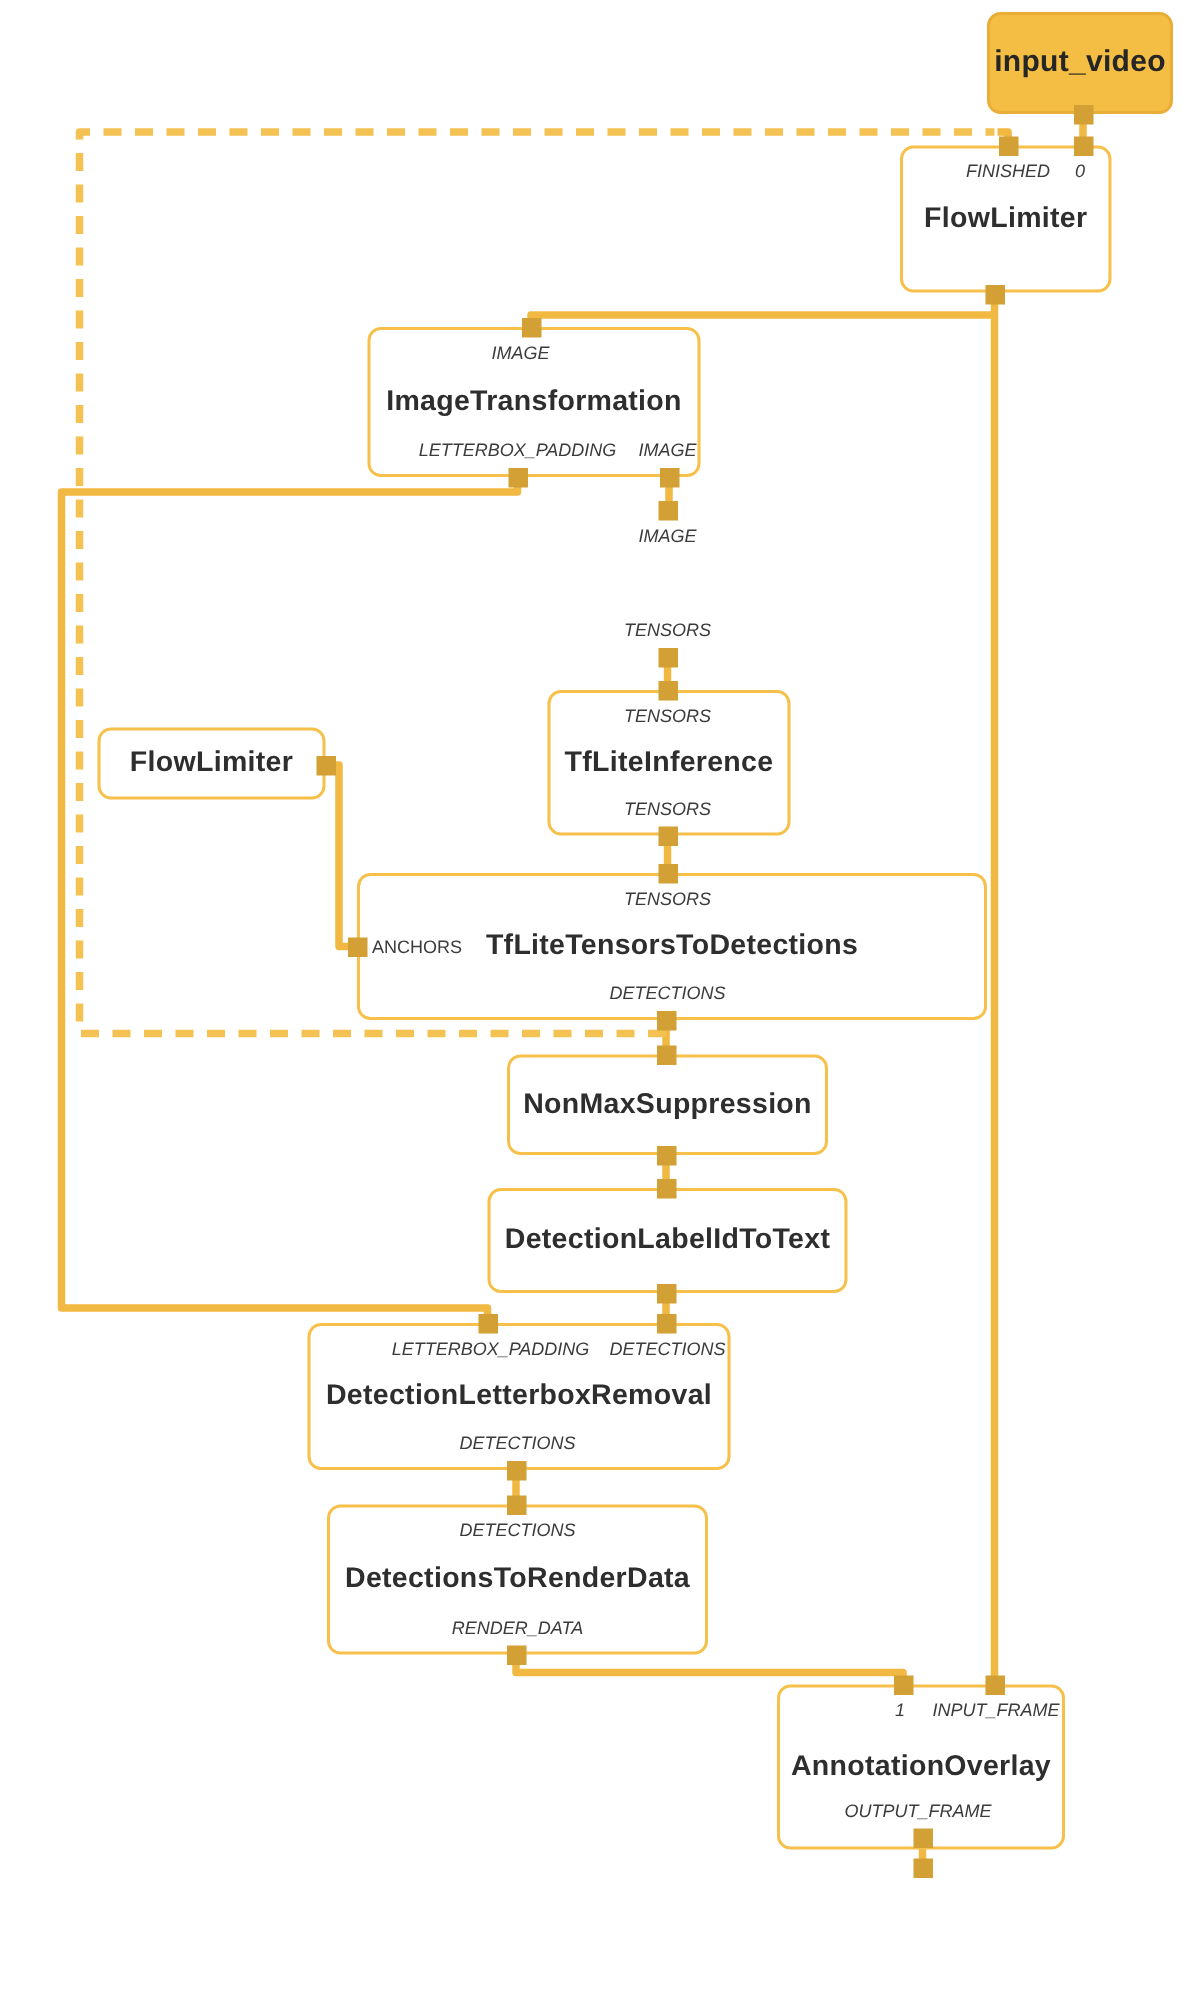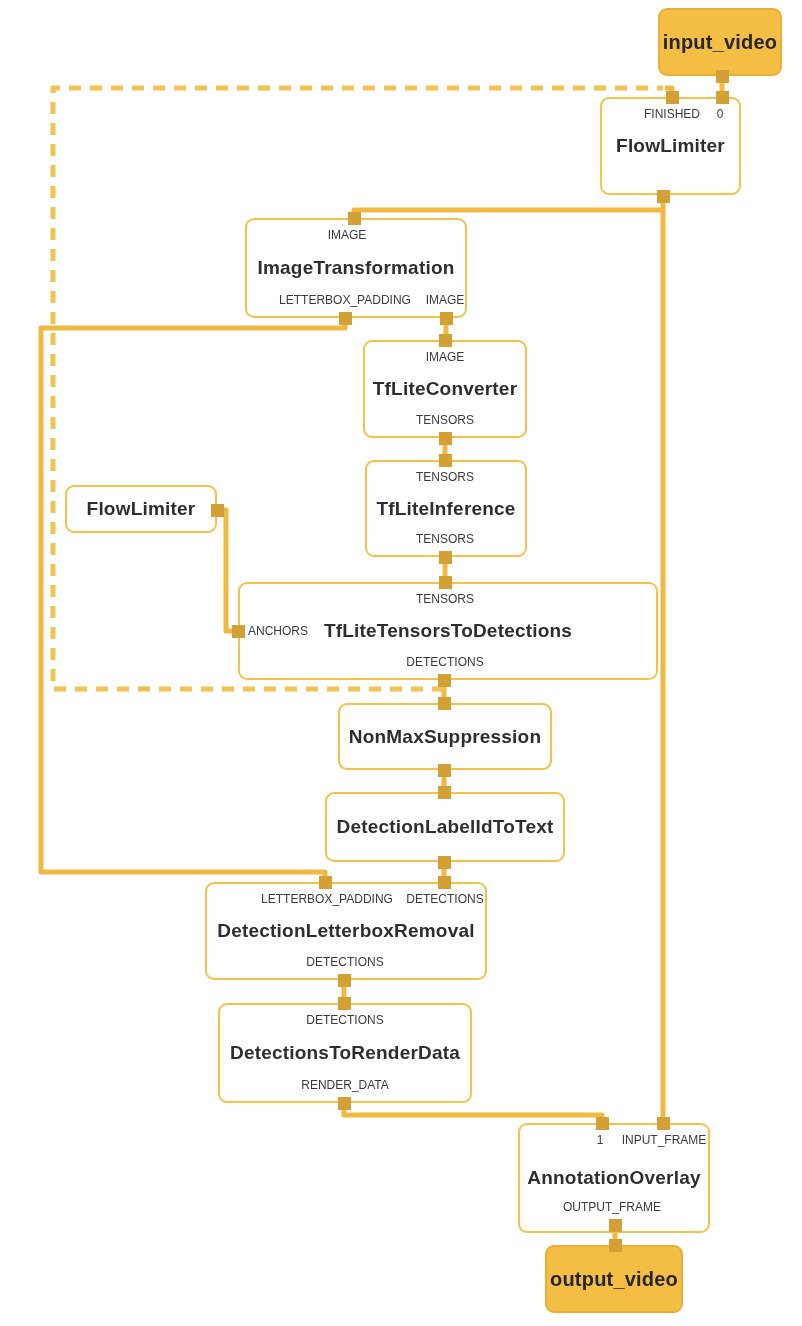--- a/index.html
+++ b/index.html
@@ -18,21 +18,21 @@
     position:absolute;left:0;right:0;top:50%;
     transform:translateY(-50%);
     text-align:center;font-weight:bold;font-size:19px;
     color:#2e2e2e;letter-spacing:0.2px;white-space:nowrap;
   }
   .node.stream .node-title{font-size:20px;color:#262626;}
   .port-label{
     position:absolute;font-size:12px;color:#3b3b3b;
     white-space:nowrap;z-index:3;line-height:14px;
   }
-  .port-label.centered{transform:translateX(-50%);}
+  .port-label.centered{transform:translateX(-50%);font-style:italic;}
   .port{
     position:absolute;width:13px;height:13px;
     background:#D2A034;z-index:5;
   }
 </style>
 </head>
 <body>
 
 <div id="canvas" style="width: 802px; height: 1326px; background: rgb(255, 255, 255);">
     <svg id="wires" width="802" height="1326">
@@ -60,23 +60,20 @@
       <div class="node-title">FlowLimiter</div>
     </div>
     <div class="port-label centered" style="left: 672px; top: 107px;">FINISHED</div>
     <div class="port-label centered" style="left: 720px; top: 107px;">0</div>
     <div class="node calculator" style="left: 245px; top: 218px; width: 222px; height: 100px;">
       <div class="node-title">ImageTransformation</div>
     </div>
     <div class="port-label centered" style="left: 347px; top: 228px;">IMAGE</div>
     <div class="port-label centered" style="left: 345px; top: 293px;">LETTERBOX_PADDING</div>
     <div class="port-label centered" style="left: 445px; top: 293px;">IMAGE</div>
-    <div class="node calculator" style="left: 363px; top: 340px; width: 164px; height: 98px;">
-      <div class="node-title">TfLiteConverter</div>
-    </div>
     <div class="port-label centered" style="left: 445px; top: 350px;">IMAGE</div>
     <div class="port-label centered" style="left: 445px; top: 413px;">TENSORS</div>
     <div class="node calculator" style="left: 365px; top: 460px; width: 162px; height: 97px;">
       <div class="node-title">TfLiteInference</div>
     </div>
     <div class="port-label centered" style="left: 445px; top: 470px;">TENSORS</div>
     <div class="port-label centered" style="left: 445px; top: 532px;">TENSORS</div>
     <div class="node calculator" style="left: 65px; top: 485px; width: 152px; height: 48px;">
       <div class="node-title">FlowLimiter</div>
     </div>
@@ -102,23 +99,20 @@
       <div class="node-title">DetectionsToRenderData</div>
     </div>
     <div class="port-label centered" style="left: 345px; top: 1013px;">DETECTIONS</div>
     <div class="port-label centered" style="left: 345px; top: 1078px;">RENDER_DATA</div>
     <div class="node calculator" style="left: 518px; top: 1123px; width: 192px; height: 110px;">
       <div class="node-title">AnnotationOverlay</div>
     </div>
     <div class="port-label centered" style="left: 600px; top: 1133px;">1</div>
     <div class="port-label centered" style="left: 664px; top: 1133px;">INPUT_FRAME</div>
     <div class="port-label centered" style="left: 612px; top: 1200px;">OUTPUT_FRAME</div>
-    <div class="node stream" style="left: 545px; top: 1245px; width: 138px; height: 68px;">
-      <div class="node-title">output_video</div>
-    </div>
     <div class="port" style="left: 715.5px; top: 69.5px; background: rgb(210, 160, 52);"></div>
     <div class="port" style="left: 665.5px; top: 90.5px; background: rgb(210, 160, 52);"></div>
     <div class="port" style="left: 715.5px; top: 90.5px; background: rgb(210, 160, 52);"></div>
     <div class="port" style="left: 656.5px; top: 189.5px; background: rgb(210, 160, 52);"></div>
     <div class="port" style="left: 347.5px; top: 211.5px; background: rgb(210, 160, 52);"></div>
     <div class="port" style="left: 338.5px; top: 311.5px; background: rgb(210, 160, 52);"></div>
     <div class="port" style="left: 439.5px; top: 311.5px; background: rgb(210, 160, 52);"></div>
     <div class="port" style="left: 438.5px; top: 333.5px; background: rgb(210, 160, 52);"></div>
     <div class="port" style="left: 438.5px; top: 431.5px; background: rgb(210, 160, 52);"></div>
     <div class="port" style="left: 438.5px; top: 453.5px; background: rgb(210, 160, 52);"></div>

